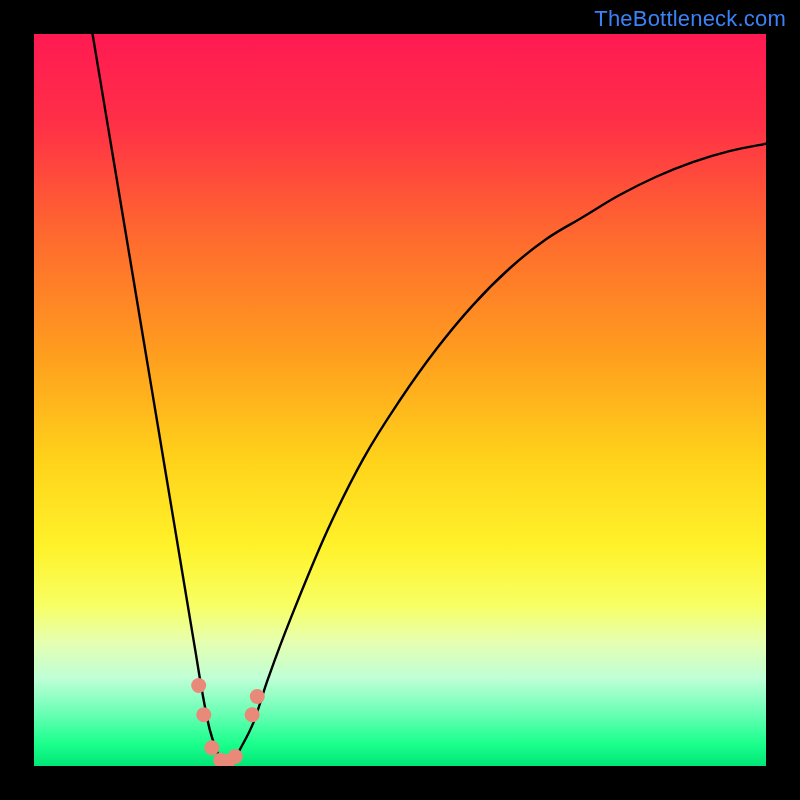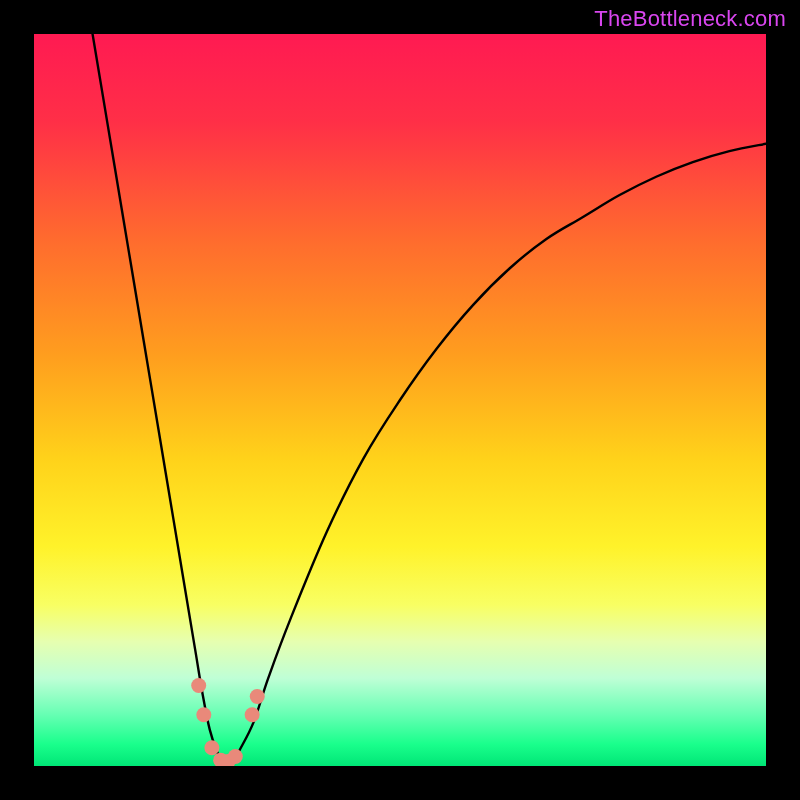--- a/index.html
+++ b/index.html
@@ -16,21 +16,21 @@
     left: 0;
     top: 0;
     width: 800px;
     height: 800px;
     background: #000;
   }
   .watermark {
     position: absolute;
     top: 6px;
     right: 14px;
-    color: #d946ef;
+    color: #3b82f6;
     font-size: 22px;
     font-weight: 500;
     letter-spacing: 0.2px;
   }
   .plot {
     position: absolute;
     left: 34px;
     top: 34px;
     width: 732px;
     height: 732px;

